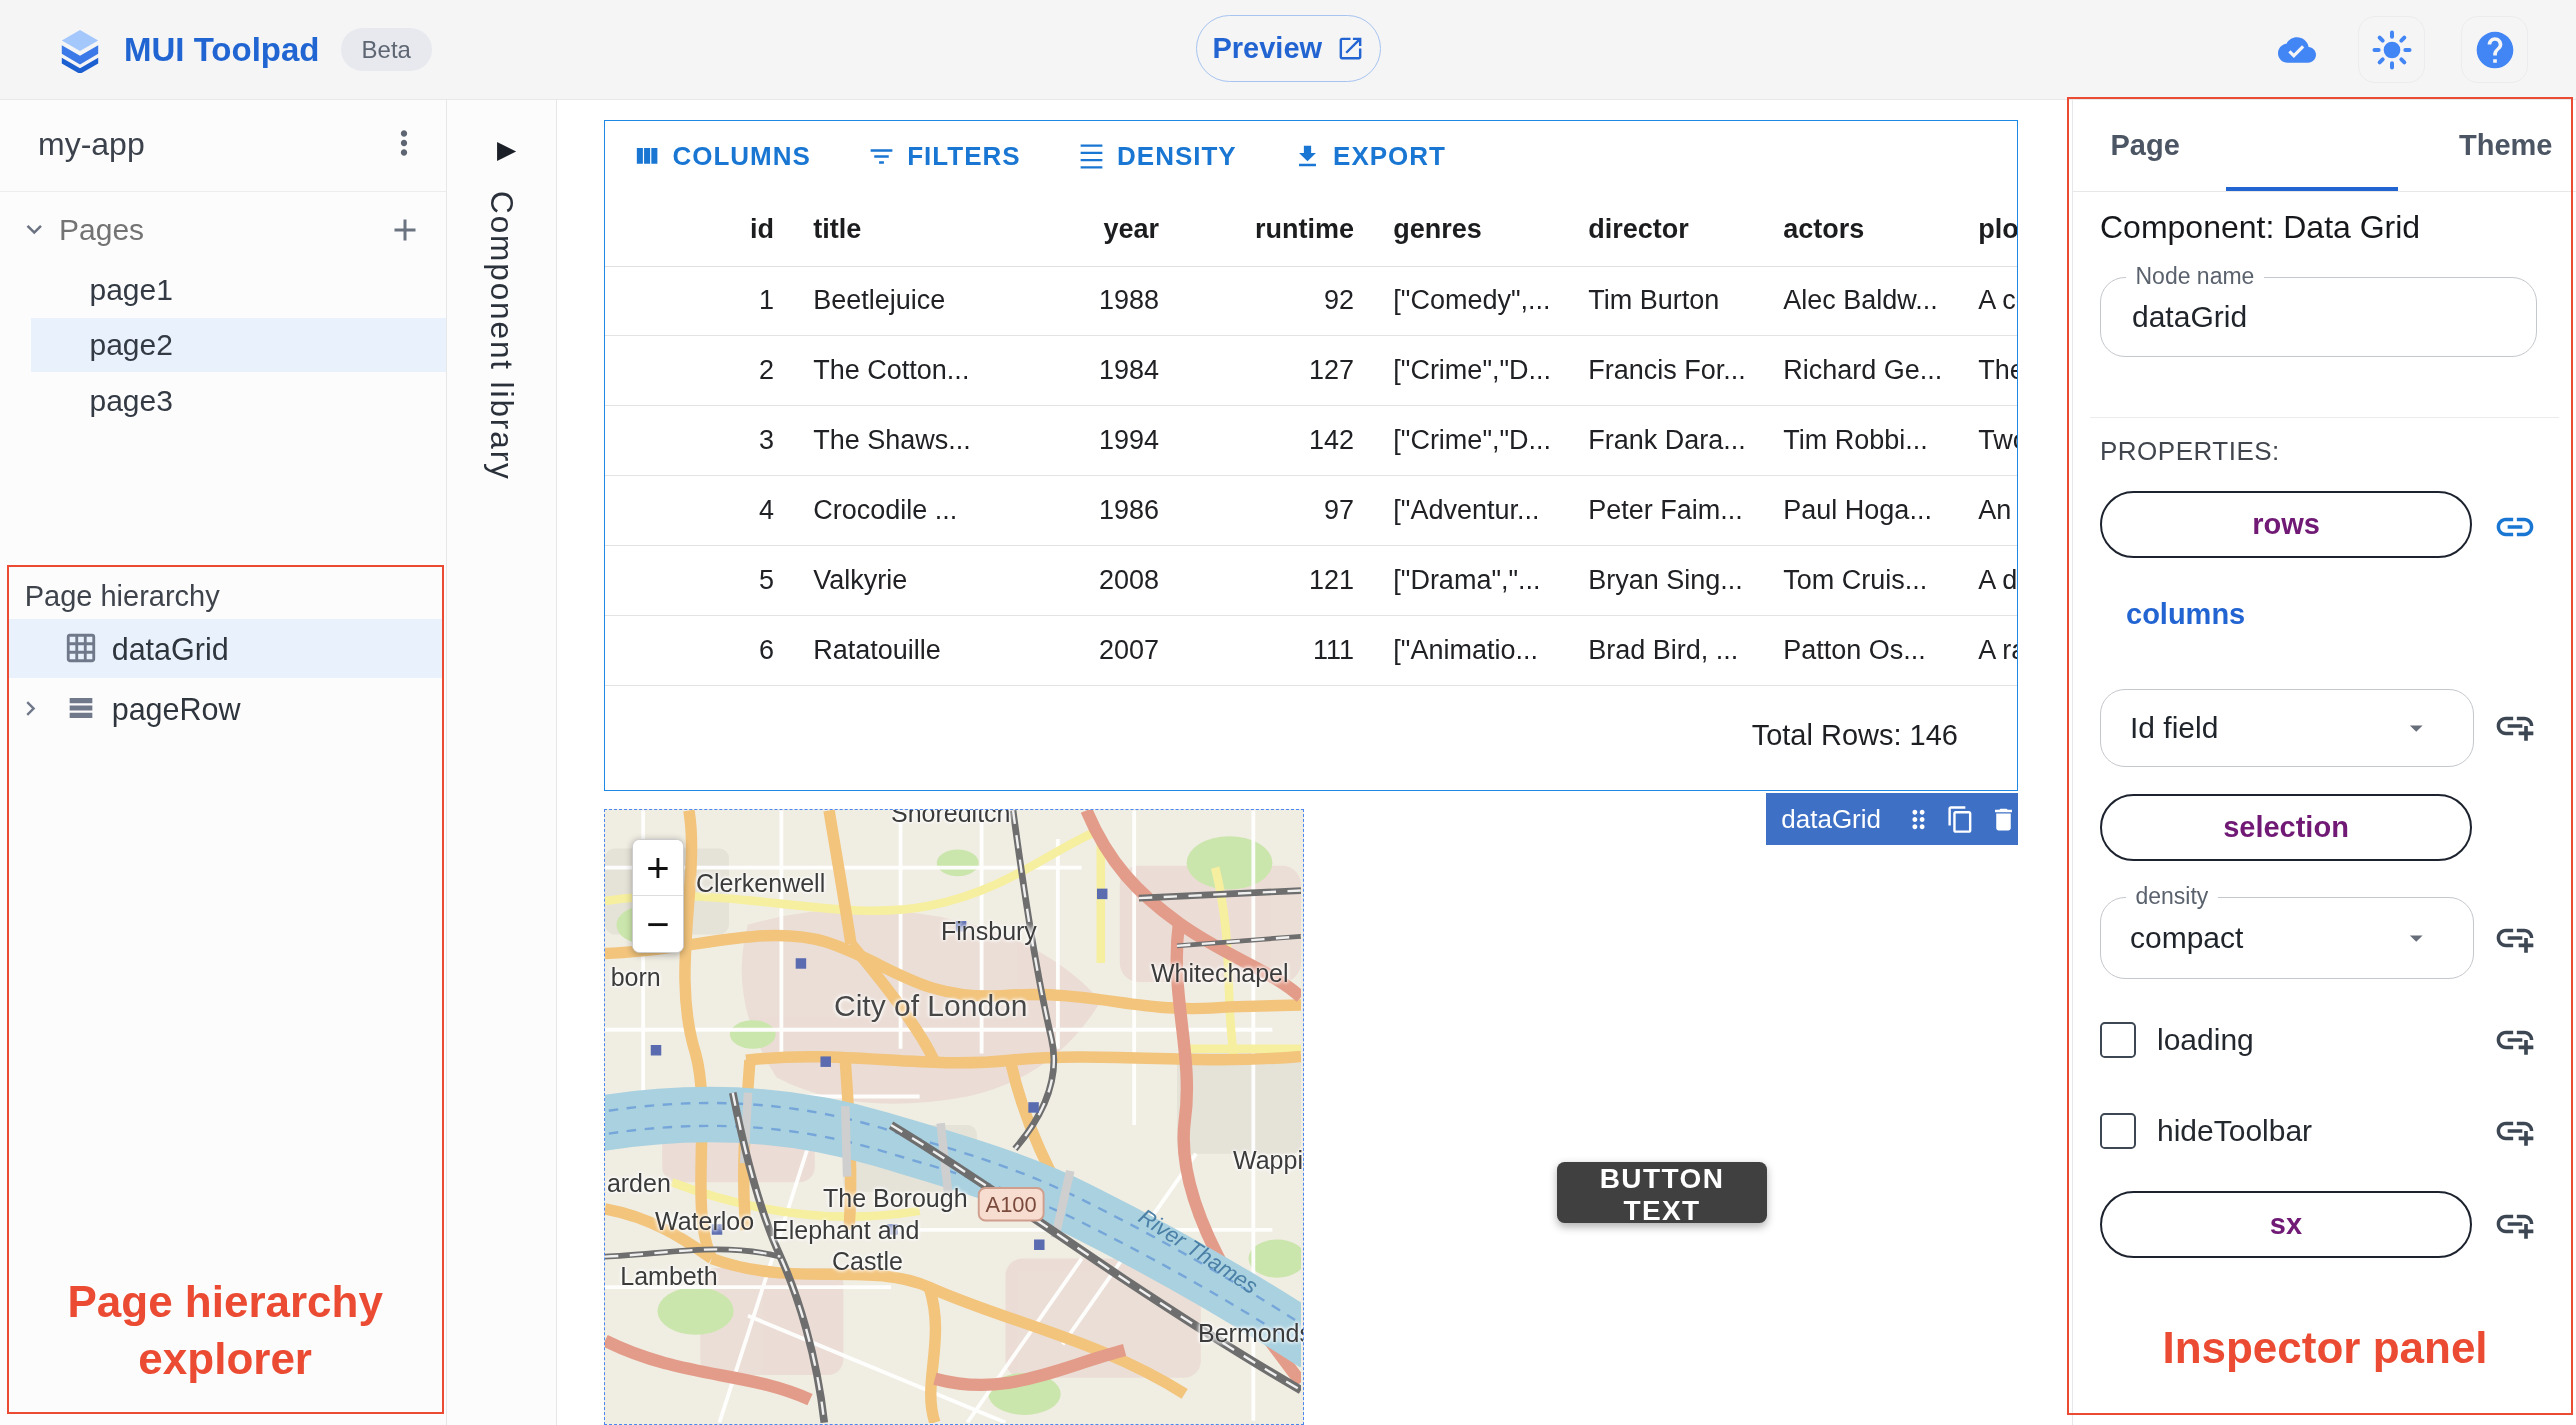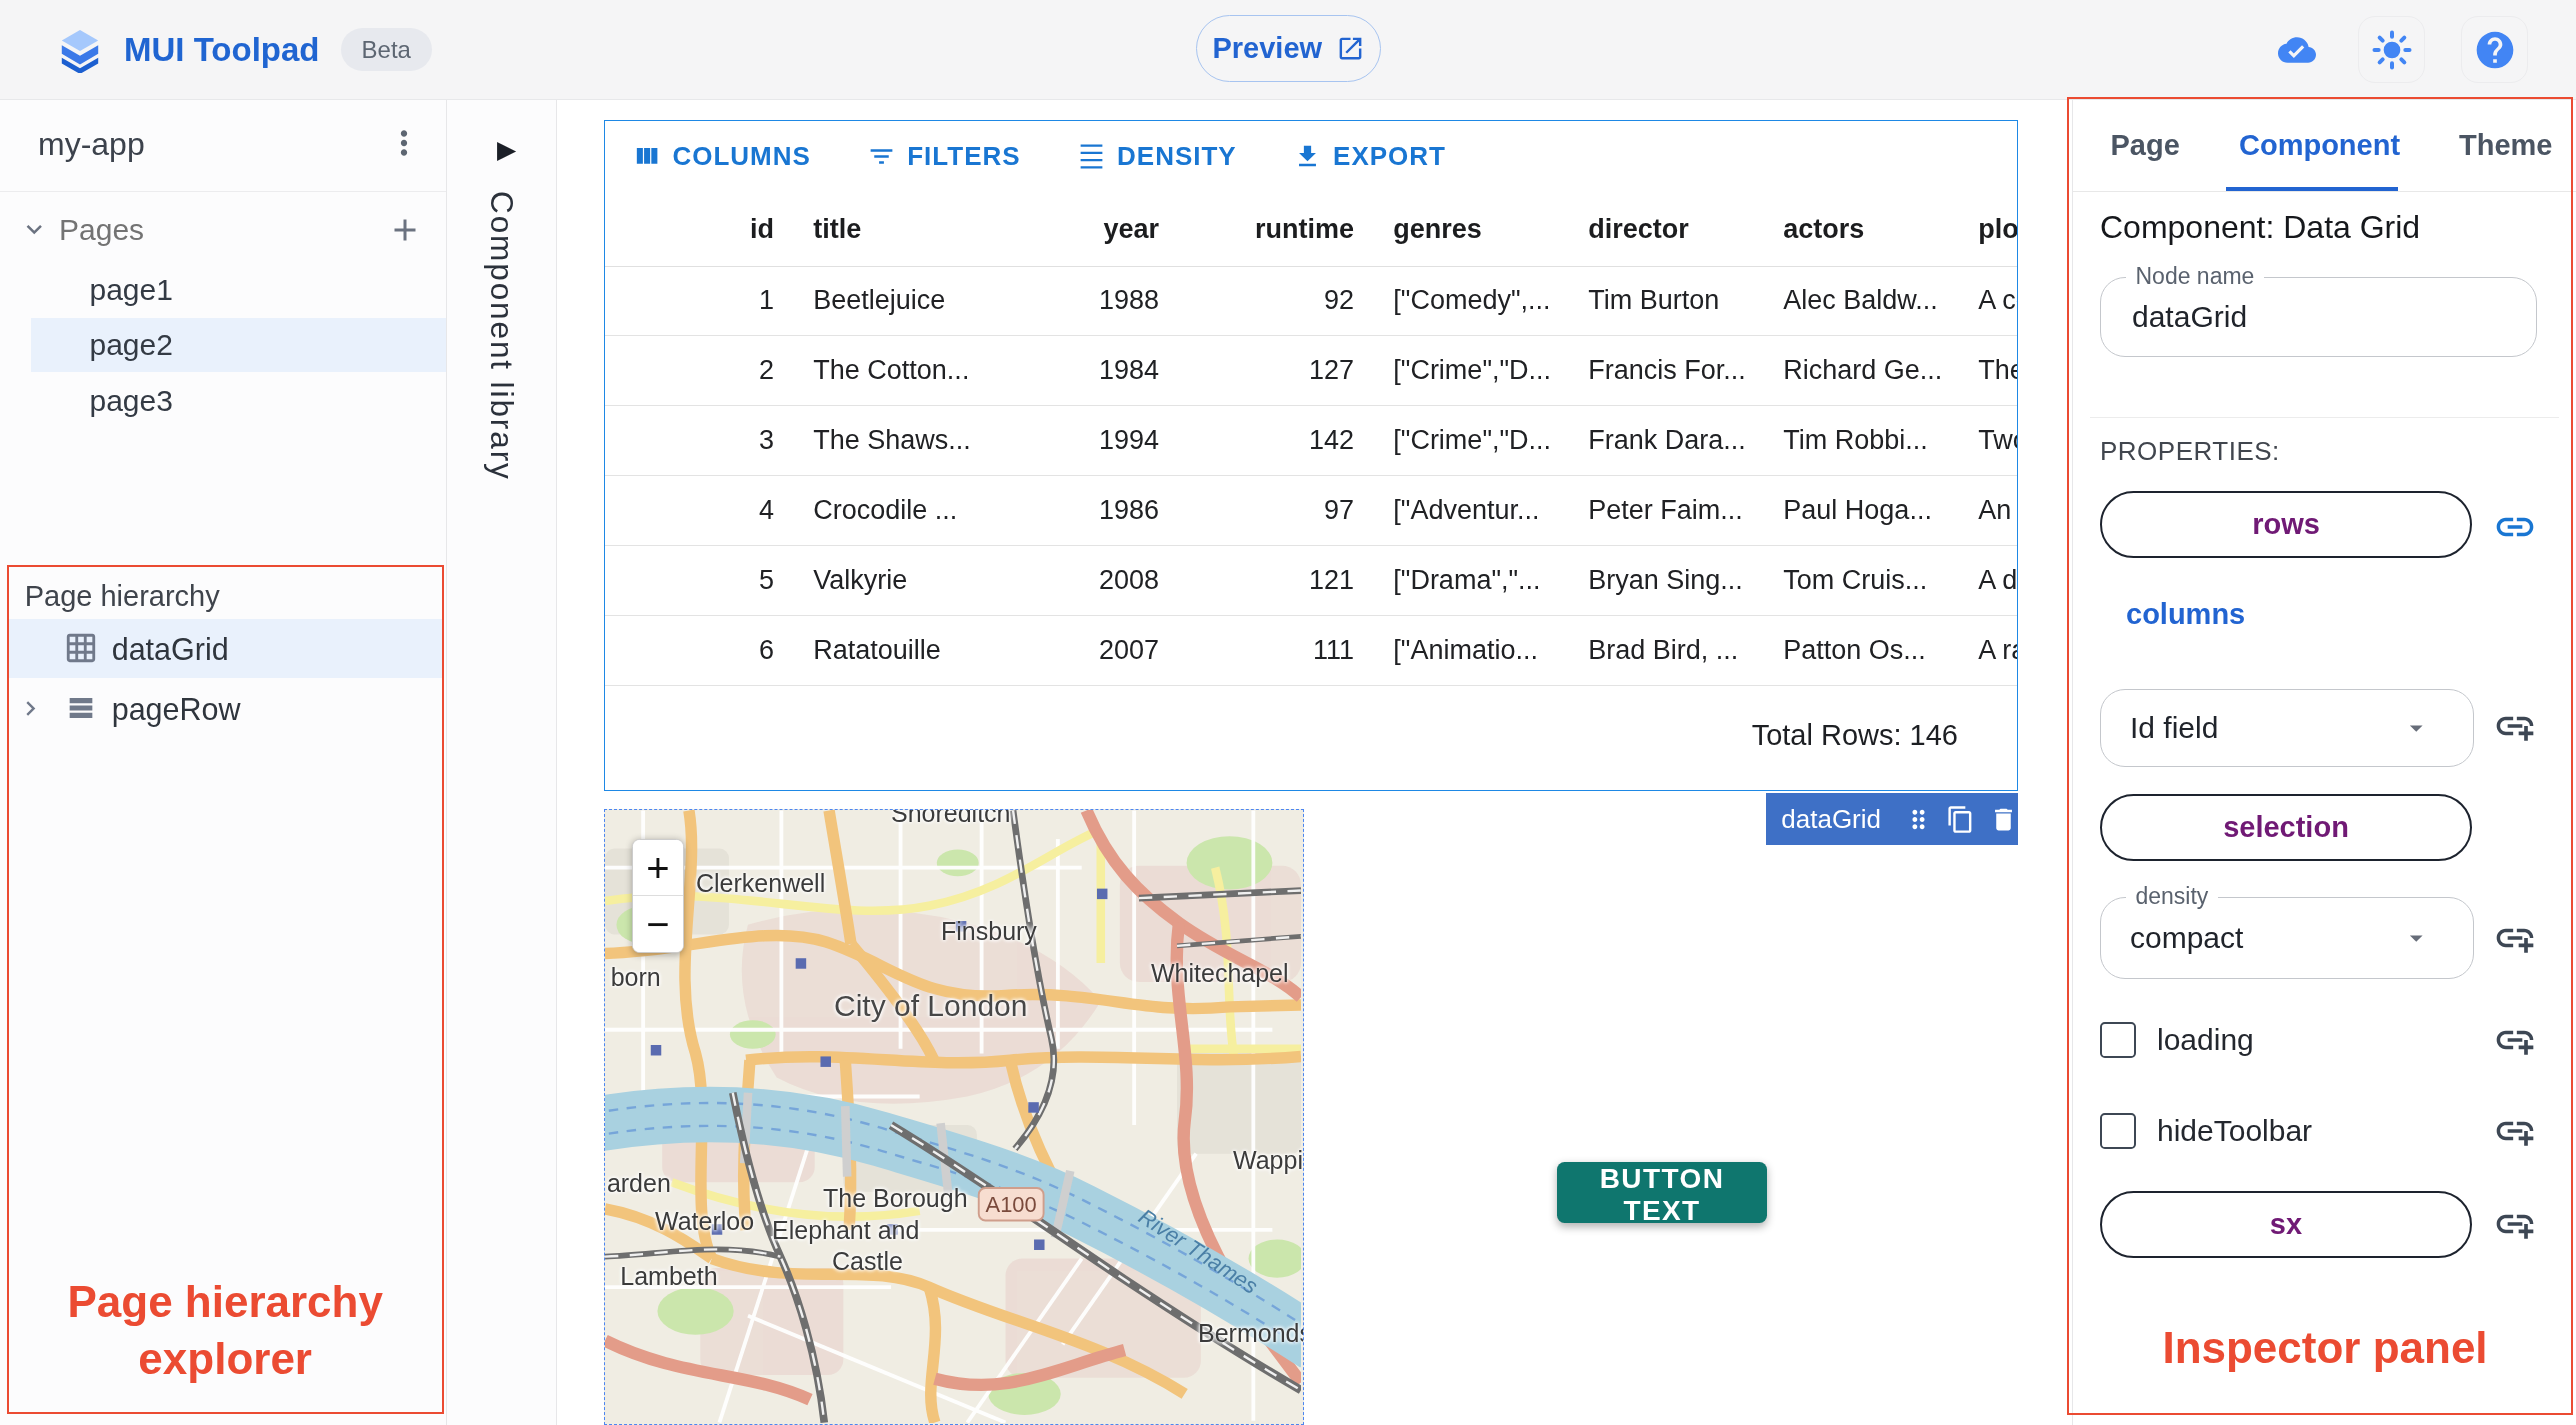--- a/index.html
+++ b/index.html
@@ -80,21 +80,21 @@
   #map-labels{position:absolute;left:0;top:0;right:0;bottom:0;}
   .map-label{position:absolute;font-size:25px;color:#3b3b3b;white-space:nowrap;
       text-shadow:0 0 3.8px #fff,0 0 3.8px #fff,0 0 4.8px #fff;}
   .map-label.big{font-size:30px;color:#474747;}
   #map-zoom{position:absolute;left:27px;top:29px;width:50px;background:#fff;border:1px solid #ccc;border-radius:7.6px;
       box-shadow:0 1.9px 7.6px rgba(0,0,0,.3);overflow:hidden;}
   #map-zoom button{display:block;width:50px;height:56px;background:#fff;border:none;font-size:40px;color:#111;line-height:1;}
   #map-zoom button:first-child{border-bottom:1px solid #ddd;}
 
   
-  #big-button{position:absolute;left:1557px;top:1162px;width:210px;height:61px;background:#0f766e;color:#fff;
+  #big-button{position:absolute;left:1557px;top:1162px;width:210px;height:61px;background:#404040;color:#fff;
       border:none;border-radius:7.6px;font-size:28px;font-weight:bold;letter-spacing:1.4px;
       box-shadow:0 3.8px 8.6px rgba(0,0,0,.3);}
 
   
   #inspector{position:absolute;left:2072px;top:100px;width:504px;height:1325px;background:#fff;border-left:1px solid #e7e7e9;}
   #insp-tabs{position:absolute;left:0;top:0;width:100%;height:91px;border-bottom:1px solid #e8e8e8;}
   .insp-tab{position:absolute;top:0;height:91px;display:flex;align-items:center;font-size:29px;font-weight:600;
       color:#4b5563;background:none;border:none;}
   #tab-page{left:31.5px;} #tab-component{left:160px;color:#2264d1;} #tab-theme{left:380px;}
   #tab-underline{position:absolute;left:153px;top:87px;width:172px;height:3.8px;background:#2264d1;}
@@ -487,21 +487,20 @@
         <button>−</button>
       </div>
     </div>
 
     <button id="big-button">BUTTON TEXT</button>
   </main>
 
   <aside id="inspector">
     <div id="insp-tabs">
       <button class="insp-tab" id="tab-page">Page</button>
-      <button class="insp-tab" id="tab-component">Component</button>
       <button class="insp-tab" id="tab-theme">Theme</button>
       <div id="tab-underline"></div>
     </div>
     <h2 id="insp-heading" style="margin:0;">Component: Data Grid</h2>
 
     <div class="fld" id="node-field">
       <span class="fld-label">Node name</span>
       <input class="fld-value" value="dataGrid" style="">
     </div>
 

